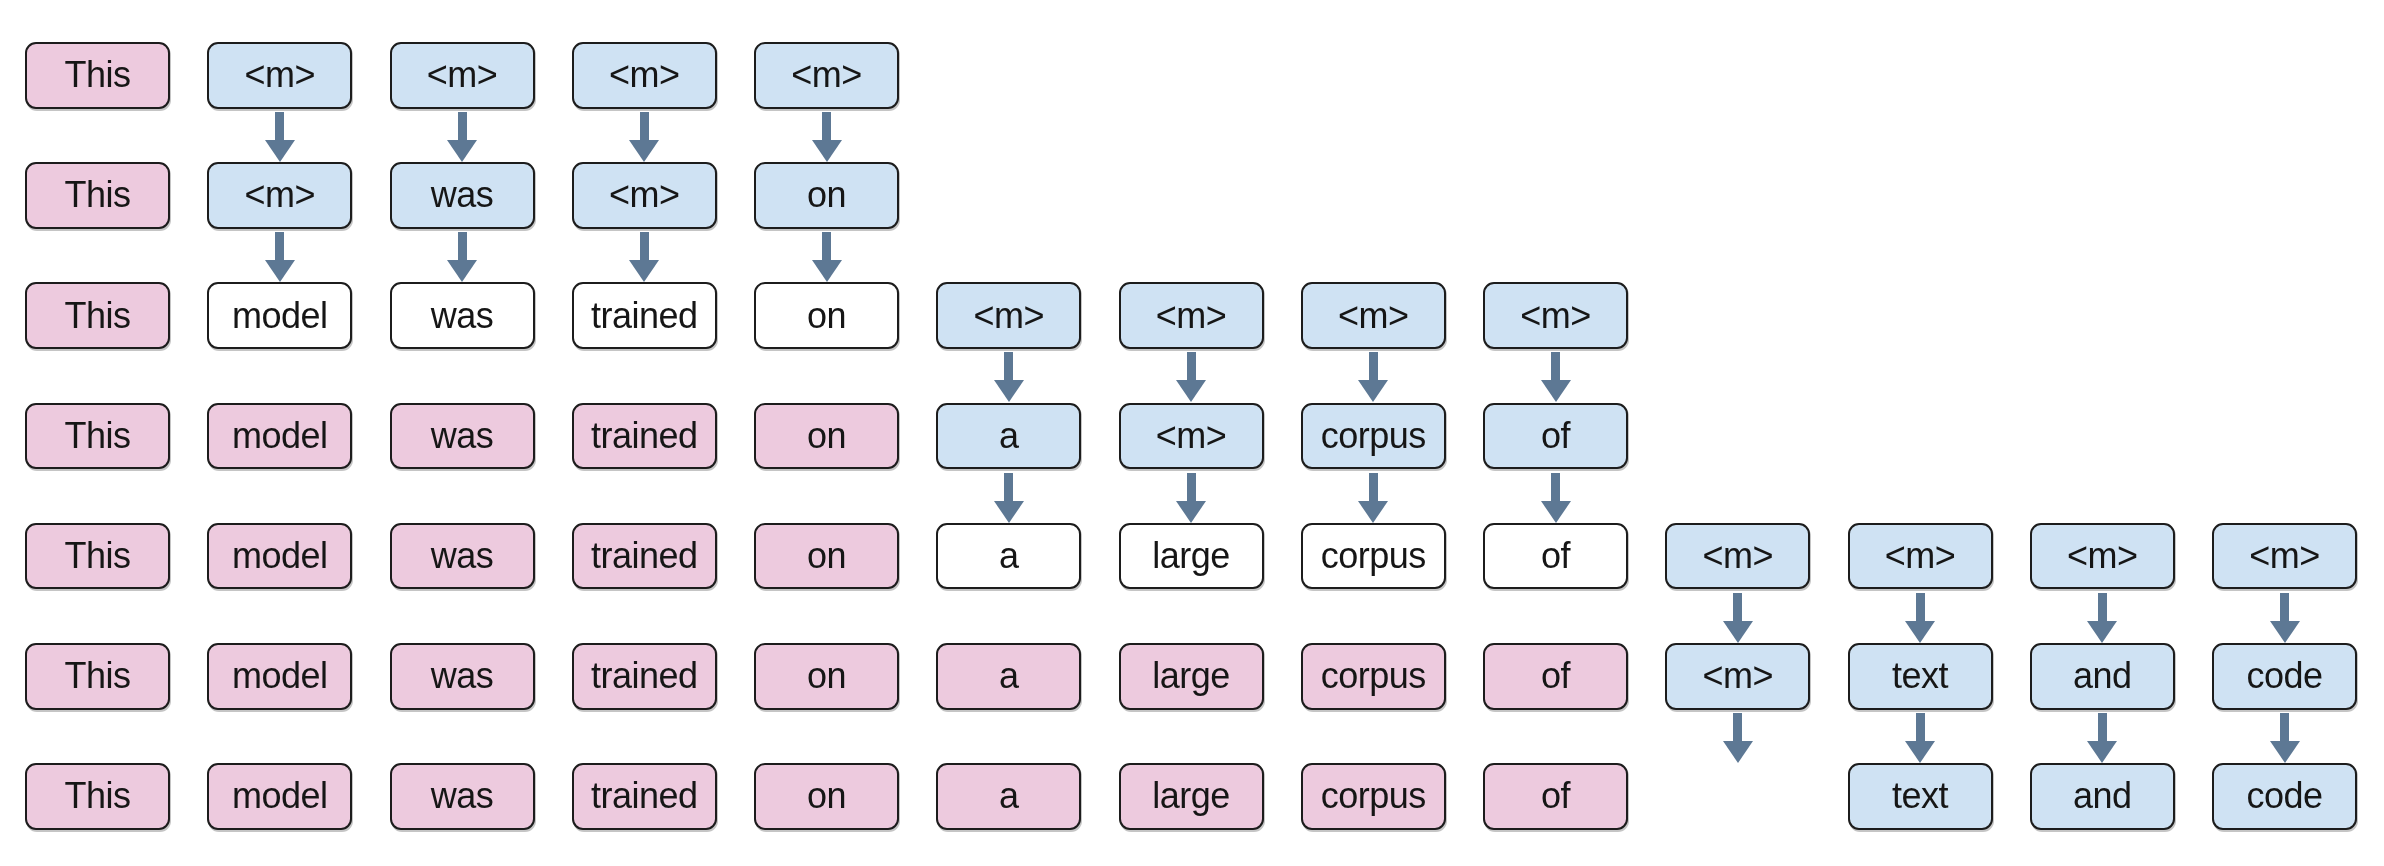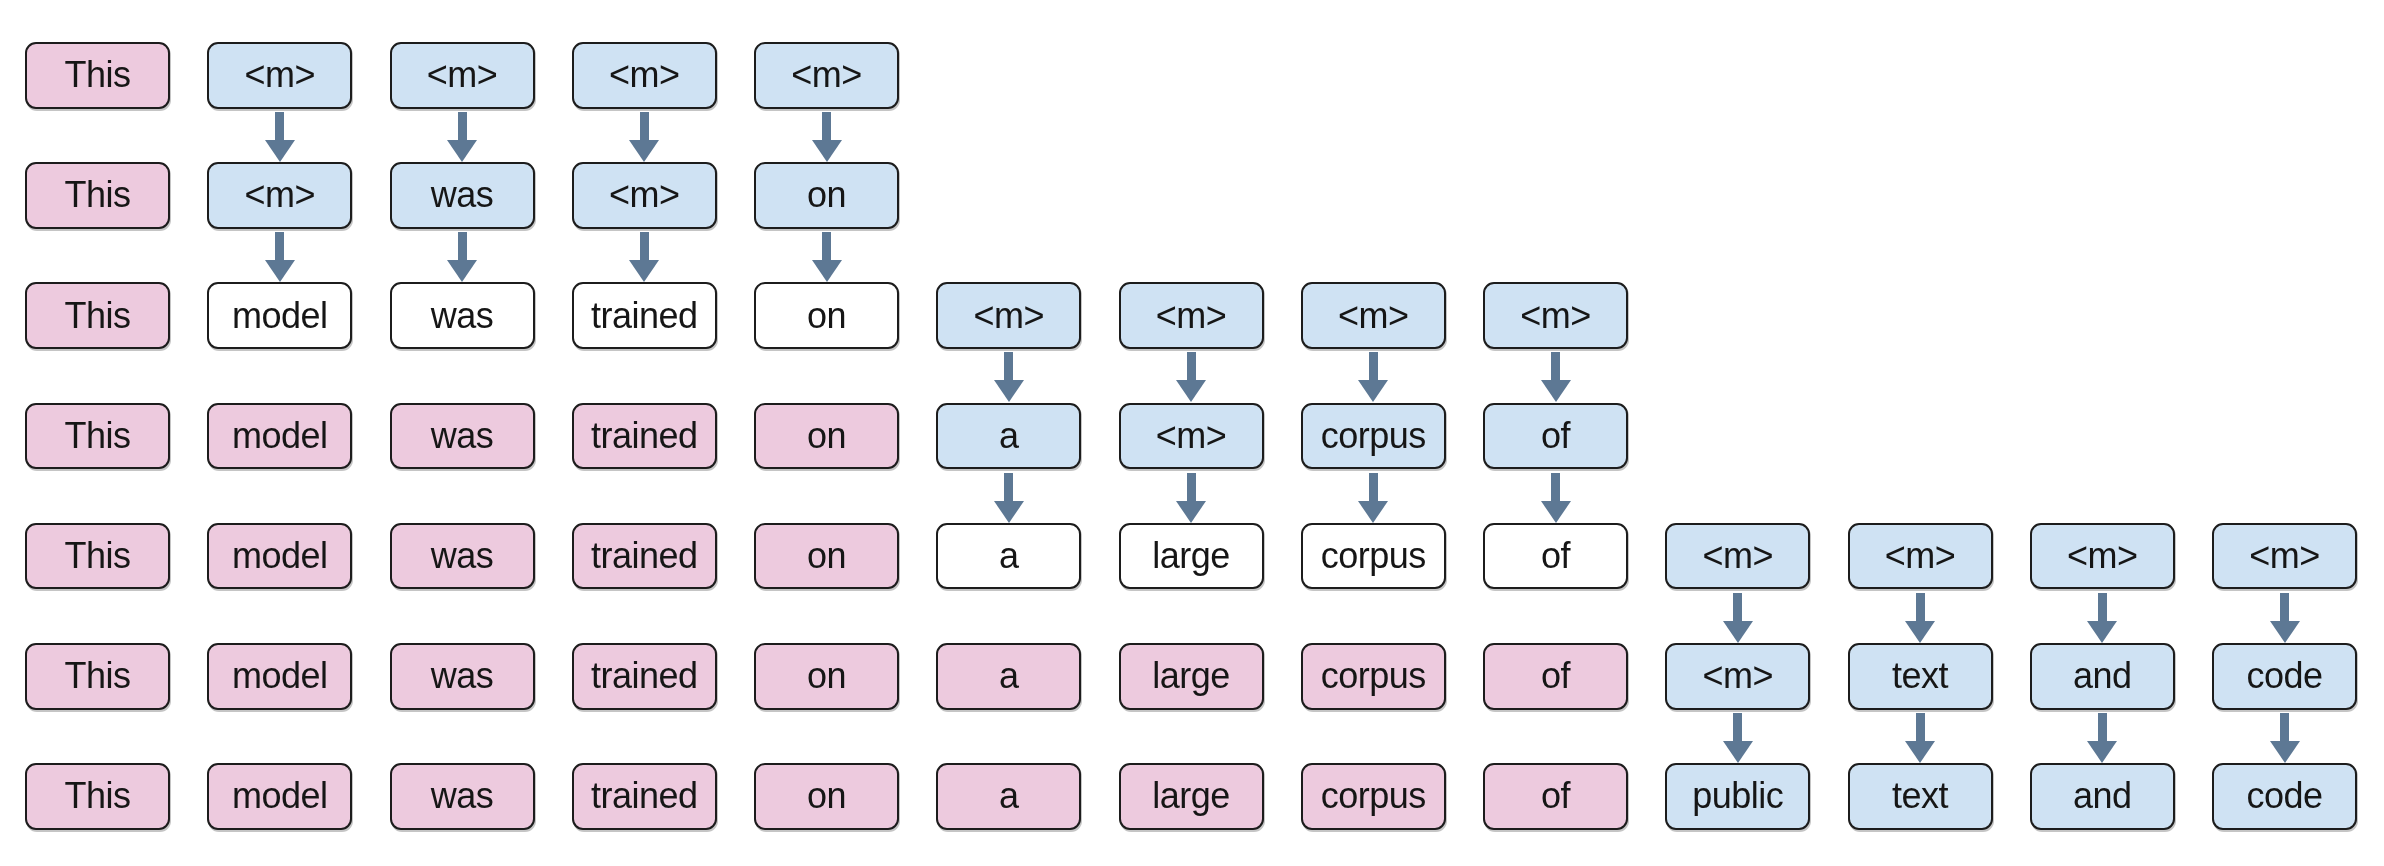--- a/index.html
+++ b/index.html
@@ -331,23 +331,20 @@
     </div>
     <div class="token prompt" style="left: 1118.5px; top: 763.2px; width: 145px; height: 66.5px;">
       <span>large</span>
     </div>
     <div class="token prompt" style="left: 1300.75px; top: 763.2px; width: 145px; height: 66.5px;">
       <span>corpus</span>
     </div>
     <div class="token prompt" style="left: 1483px; top: 763.2px; width: 145px; height: 66.5px;">
       <span>of</span>
     </div>
-    <div class="token masked" style="left: 1665.25px; top: 763.2px; width: 145px; height: 66.5px;">
-      <span>public</span>
-    </div>
     <div class="token masked" style="left: 1847.5px; top: 763.2px; width: 145px; height: 66.5px;">
       <span>text</span>
     </div>
     <div class="token masked" style="left: 2029.75px; top: 763.2px; width: 145px; height: 66.5px;">
       <span>and</span>
     </div>
     <div class="token masked" style="left: 2212px; top: 763.2px; width: 145px; height: 66.5px;">
       <span>code</span>
     </div>
   </div>

